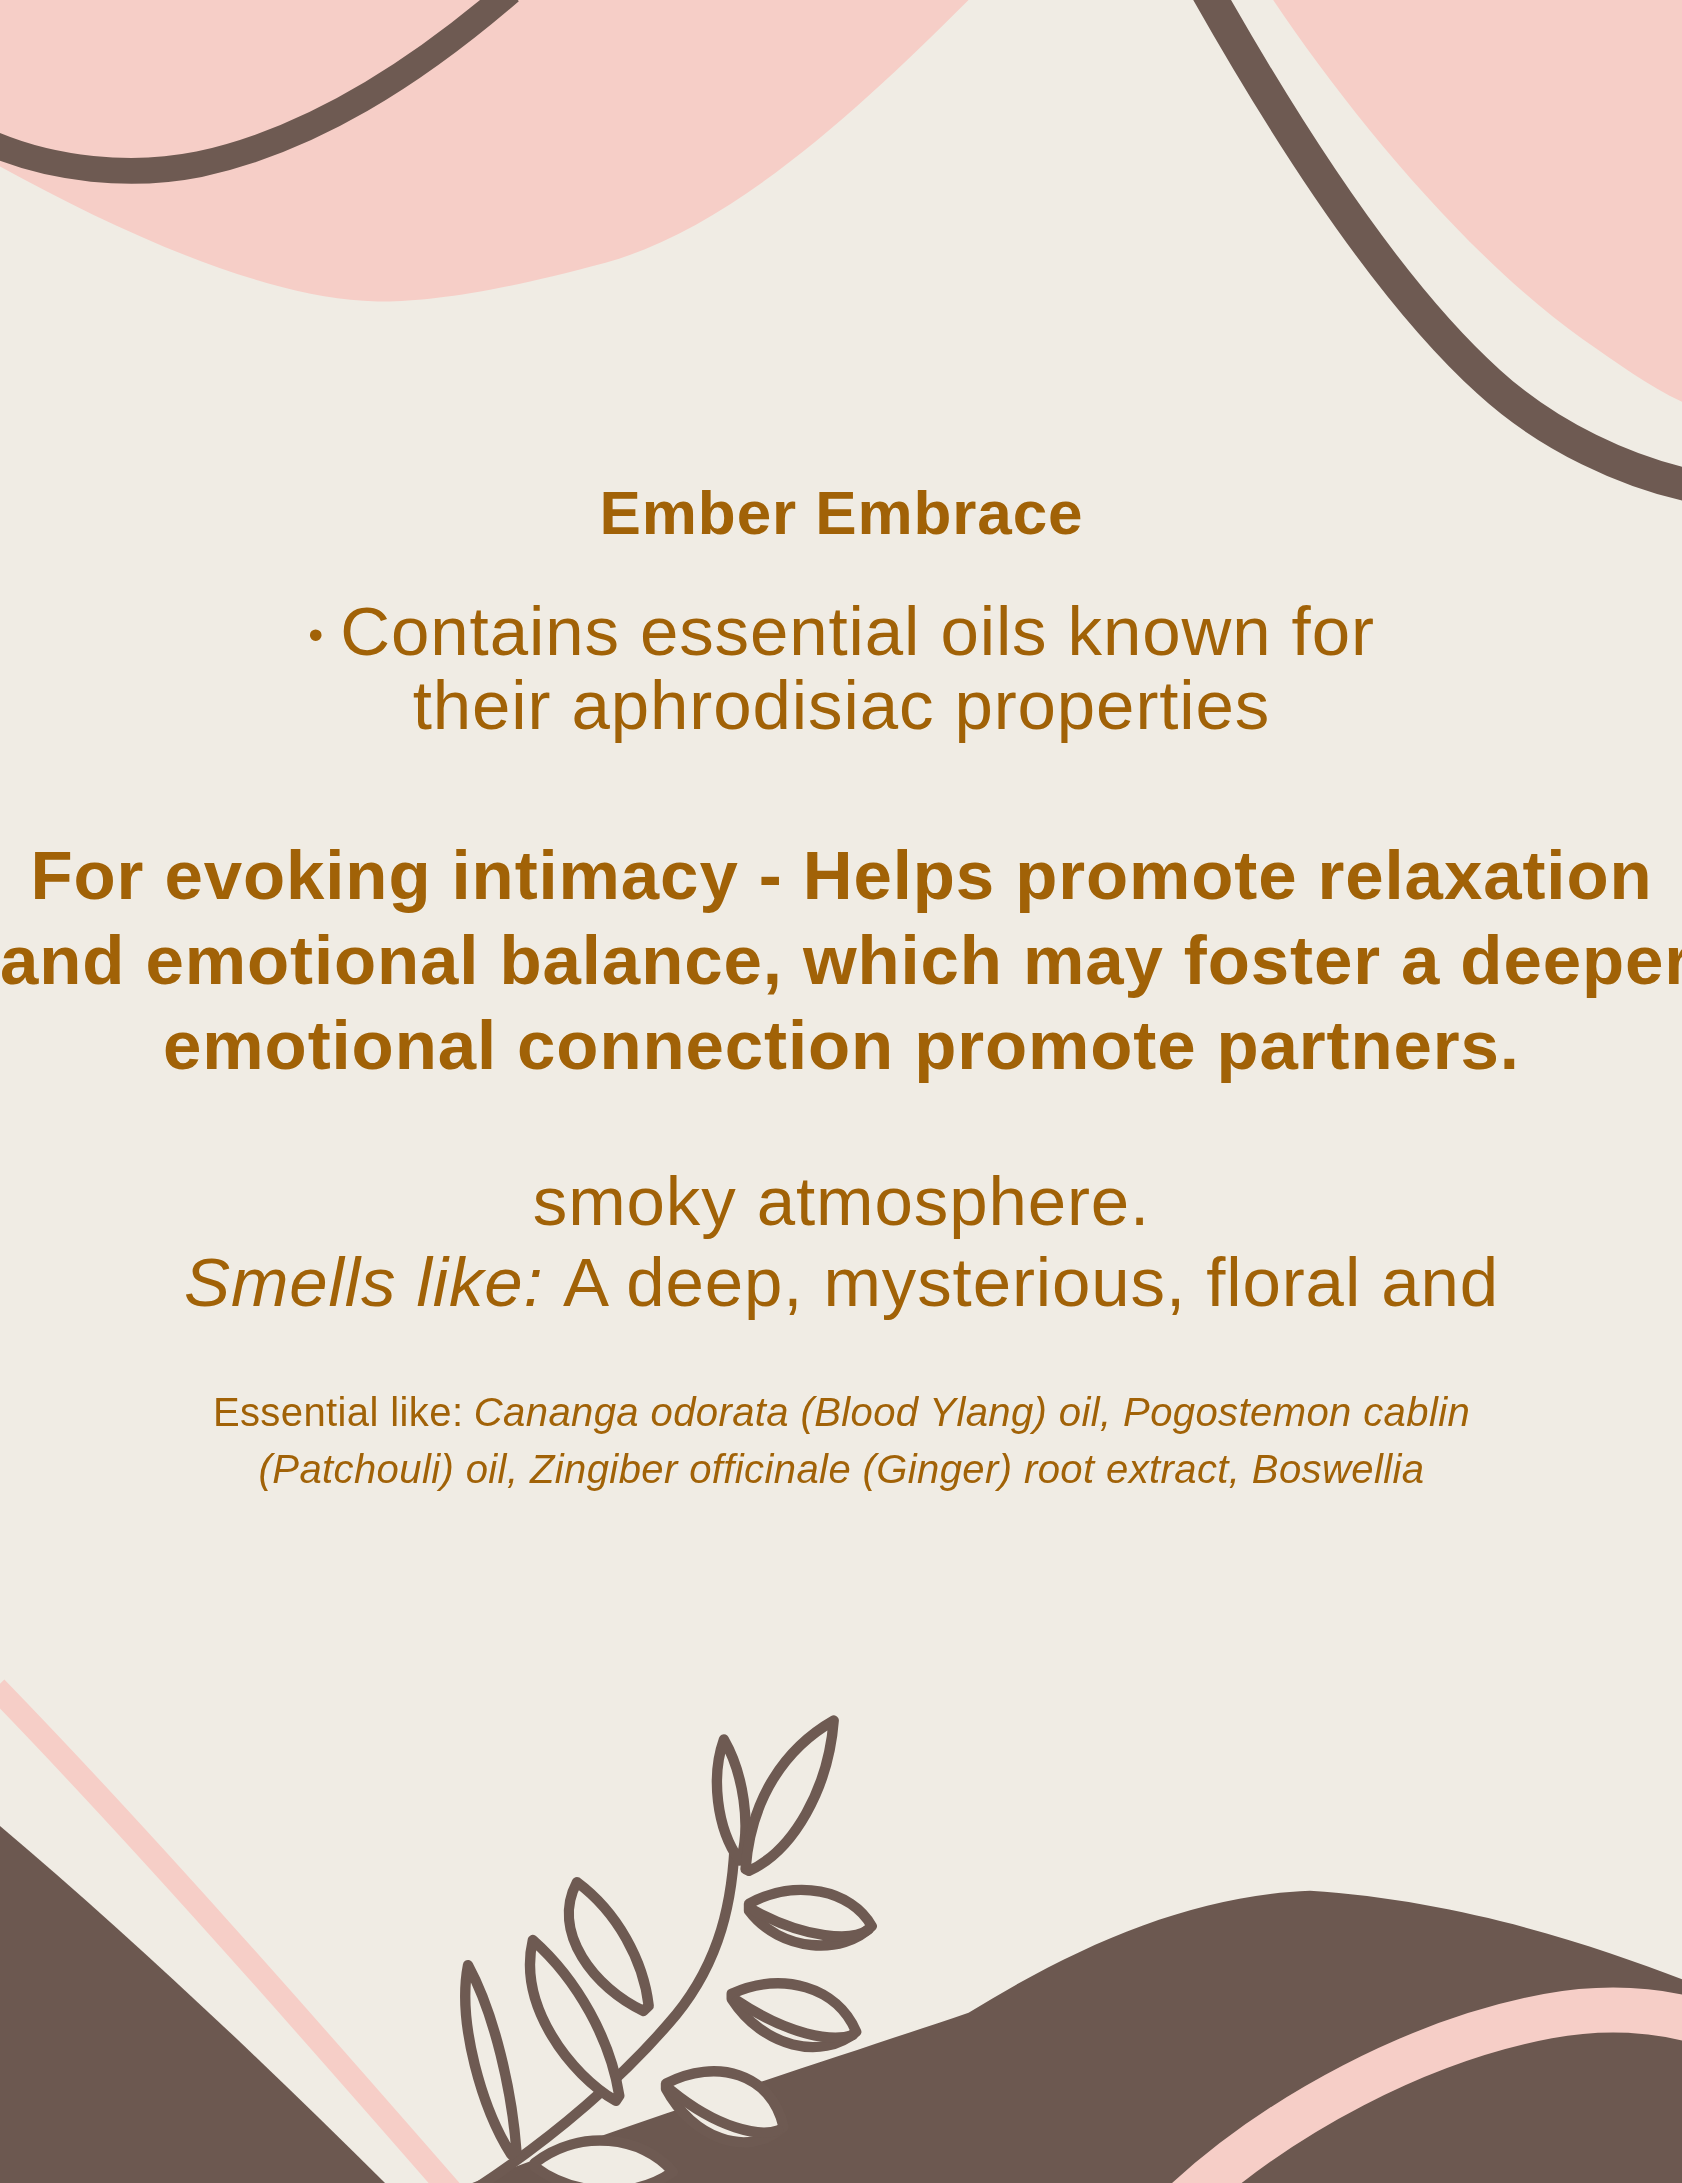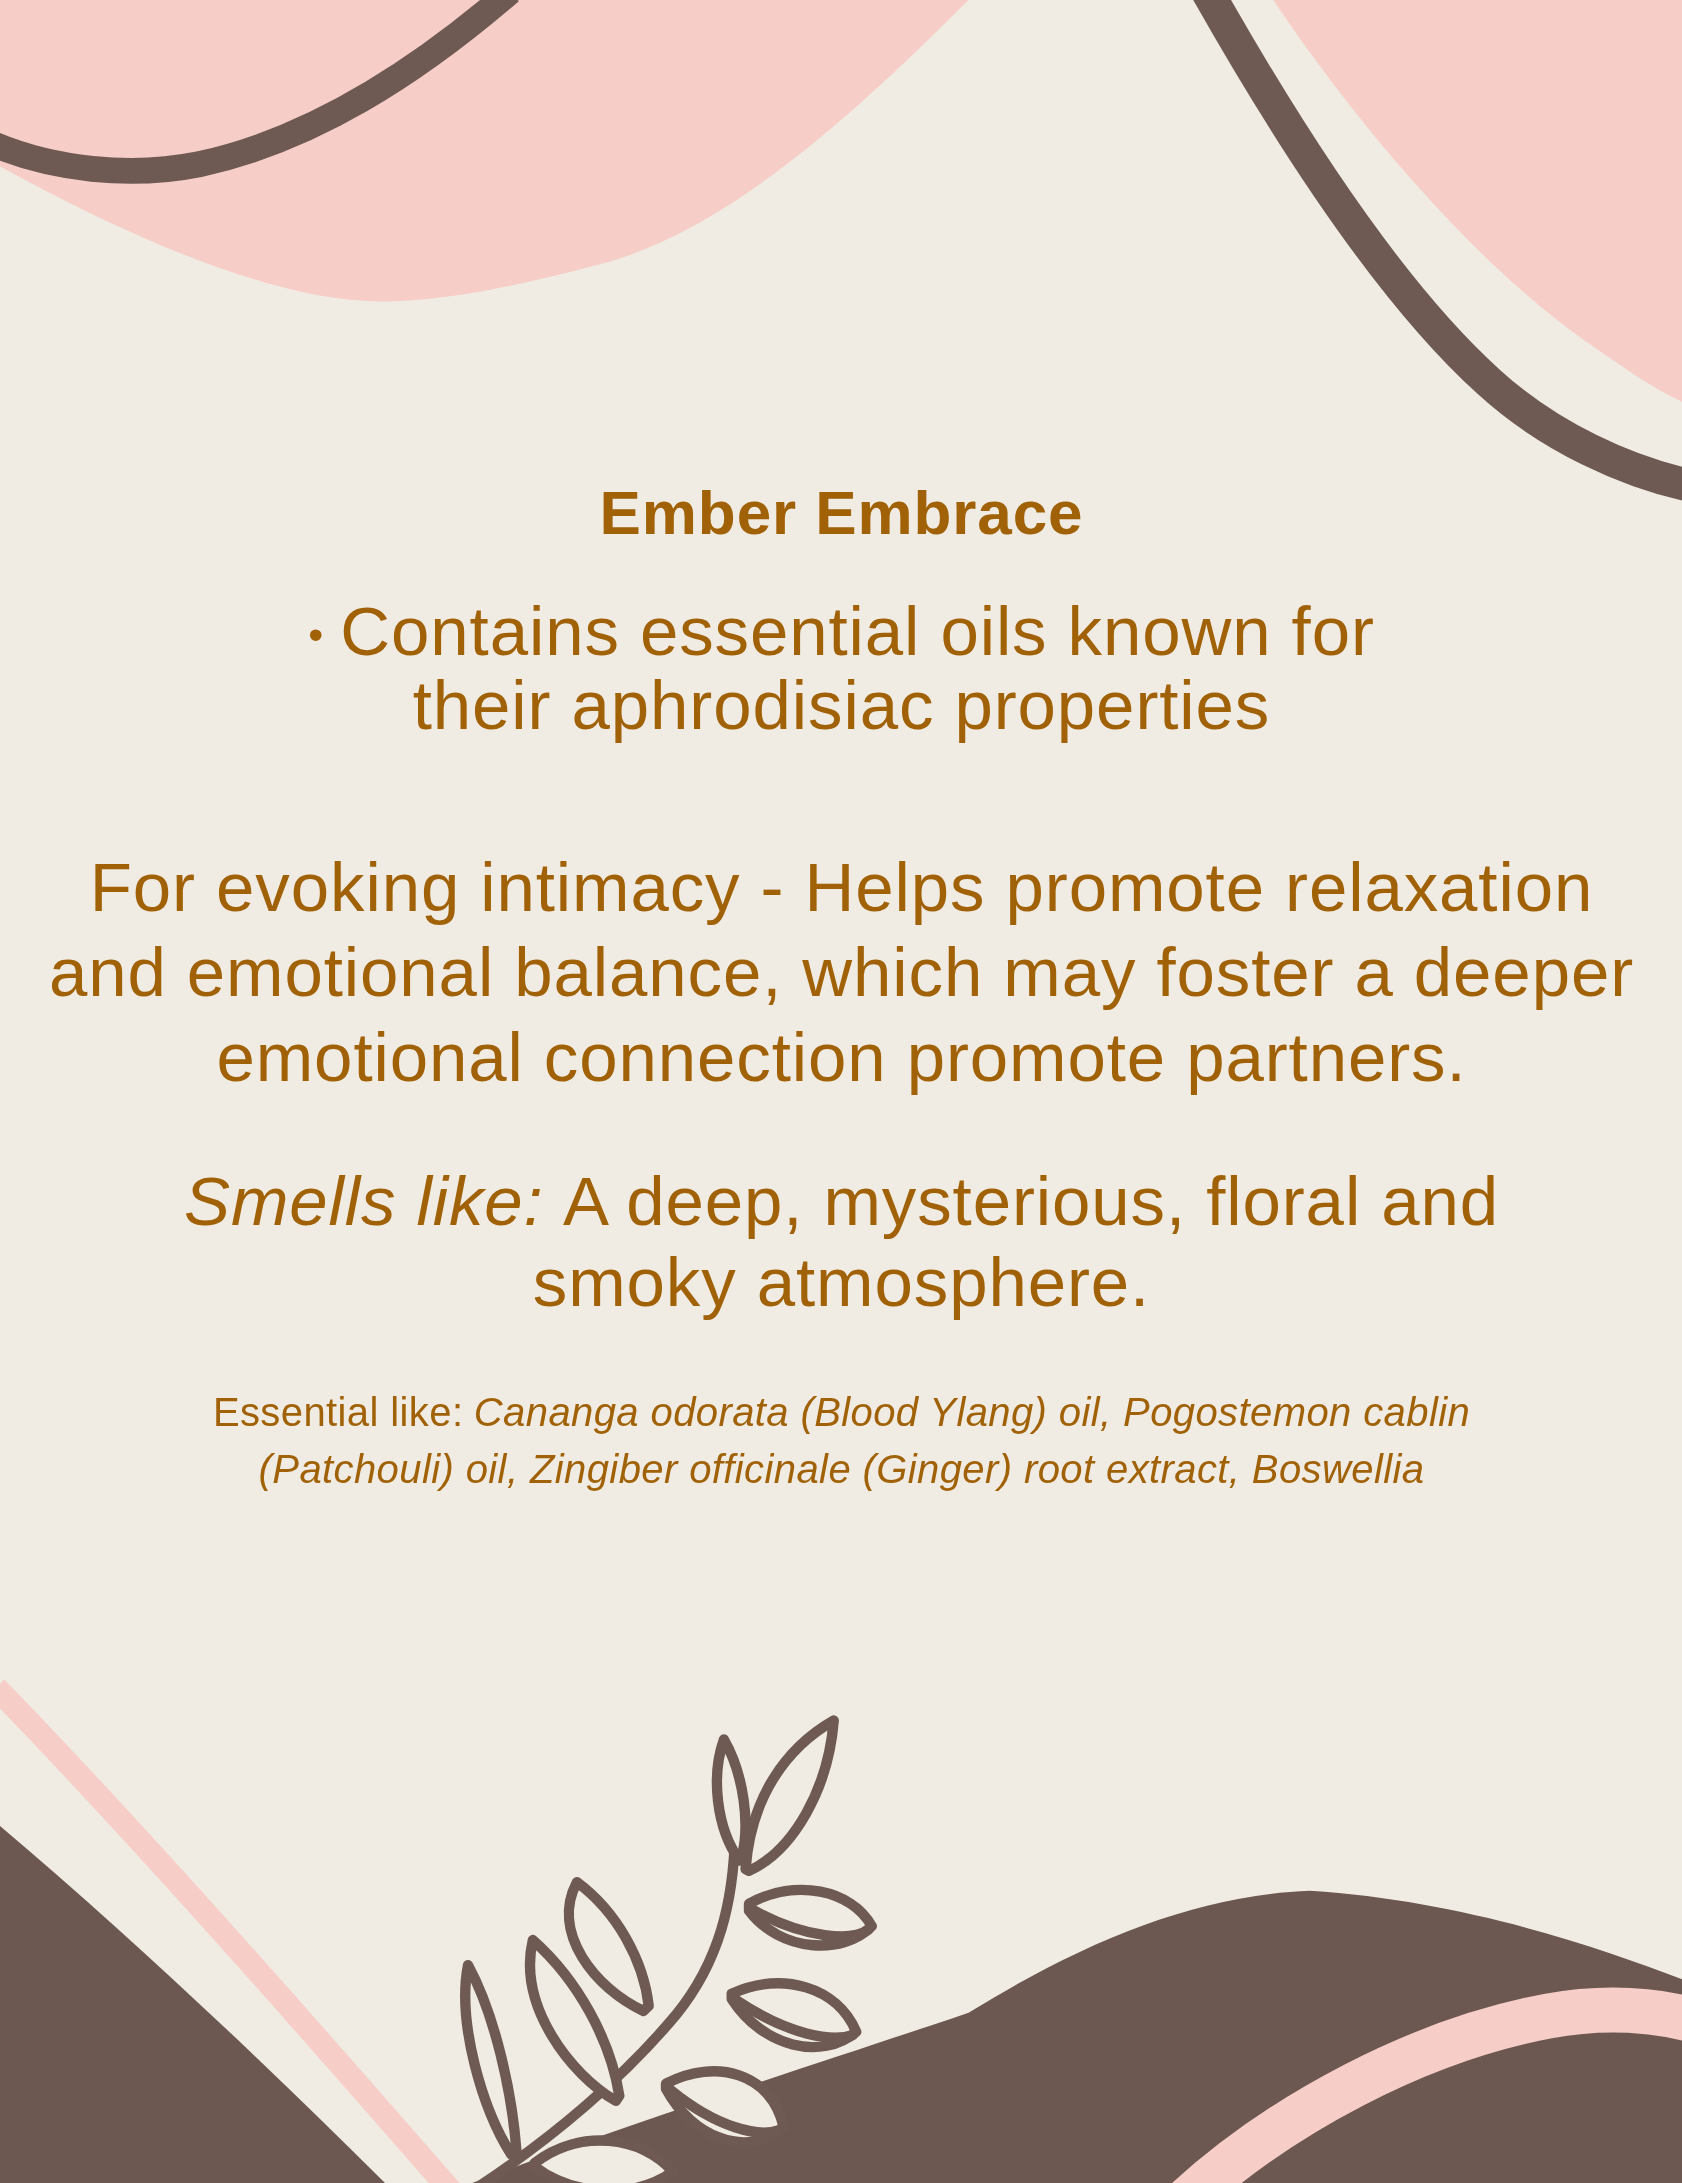--- a/index.html
+++ b/index.html
@@ -26,21 +26,21 @@
     top:596px;
     font-size:69px;line-height:72px;font-weight:400;letter-spacing:0.9px;
   }
   .bullet .marker{
     font-size:0.62em;
     vertical-align:0.14em;
     margin-right:0.38em;
   }
   .description{
     top:833px;
-    font-size:69px;line-height:85px;font-weight:400;letter-spacing:0.9px;margin-top:12px;
+    font-size:69px;line-height:85px;font-weight:700;letter-spacing:0.9px;
   }
   .smells{
     top:1161px;
     font-size:69px;line-height:81px;font-weight:400;letter-spacing:0.9px;
   }
   .smells .label{font-style:italic;margin-right:0.28em;}
   .oils{
     top:1384px;
     font-size:40px;line-height:57px;font-weight:400;letter-spacing:0.4px;
   }
@@ -106,24 +106,24 @@
     <div>their aphrodisiac properties</div>
   </div>
 
   <div class="textblock description">
     <div>For evoking intimacy - Helps promote relaxation</div>
     <div>and emotional balance, which may foster a deeper</div>
     <div>emotional connection promote partners.</div>
   </div>
 
   <div class="textblock smells">
+    <div>smoky atmosphere.</div>
     <div>
       <span class="label">Smells like:</span><span>A deep, mysterious, floral and</span>
     </div>
-    <div>smoky atmosphere.</div>
   </div>
 
   <div class="textblock oils">
     <div>
       <span class="label">Essential like:</span><span class="italic">Cananga odorata (Blood Ylang) oil, Pogostemon cablin</span>
     </div>
     <div class="line-italic">(Patchouli) oil, Zingiber officinale (Ginger) root extract, Boswellia</div>
   </div>
 
 </div>

